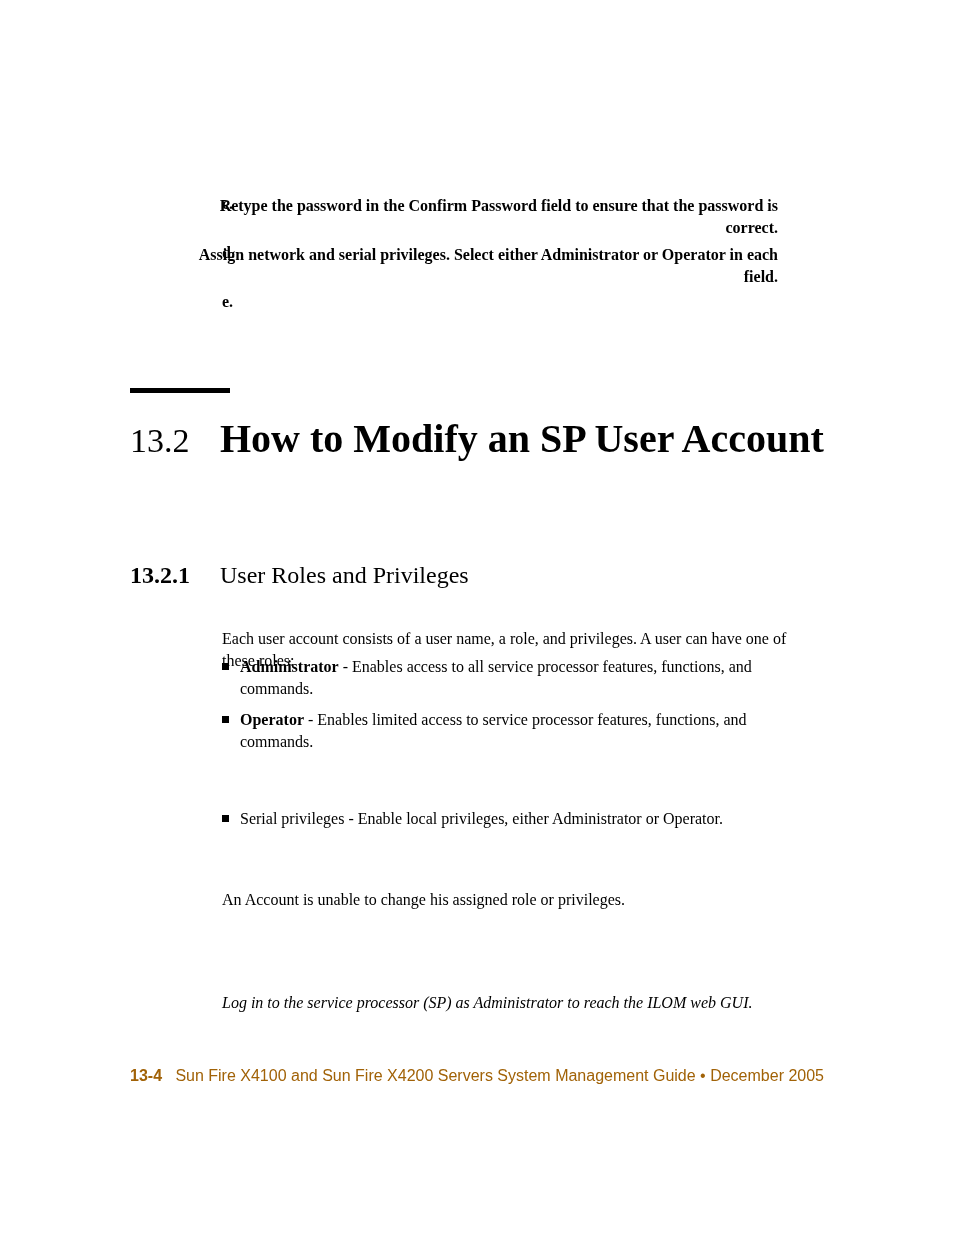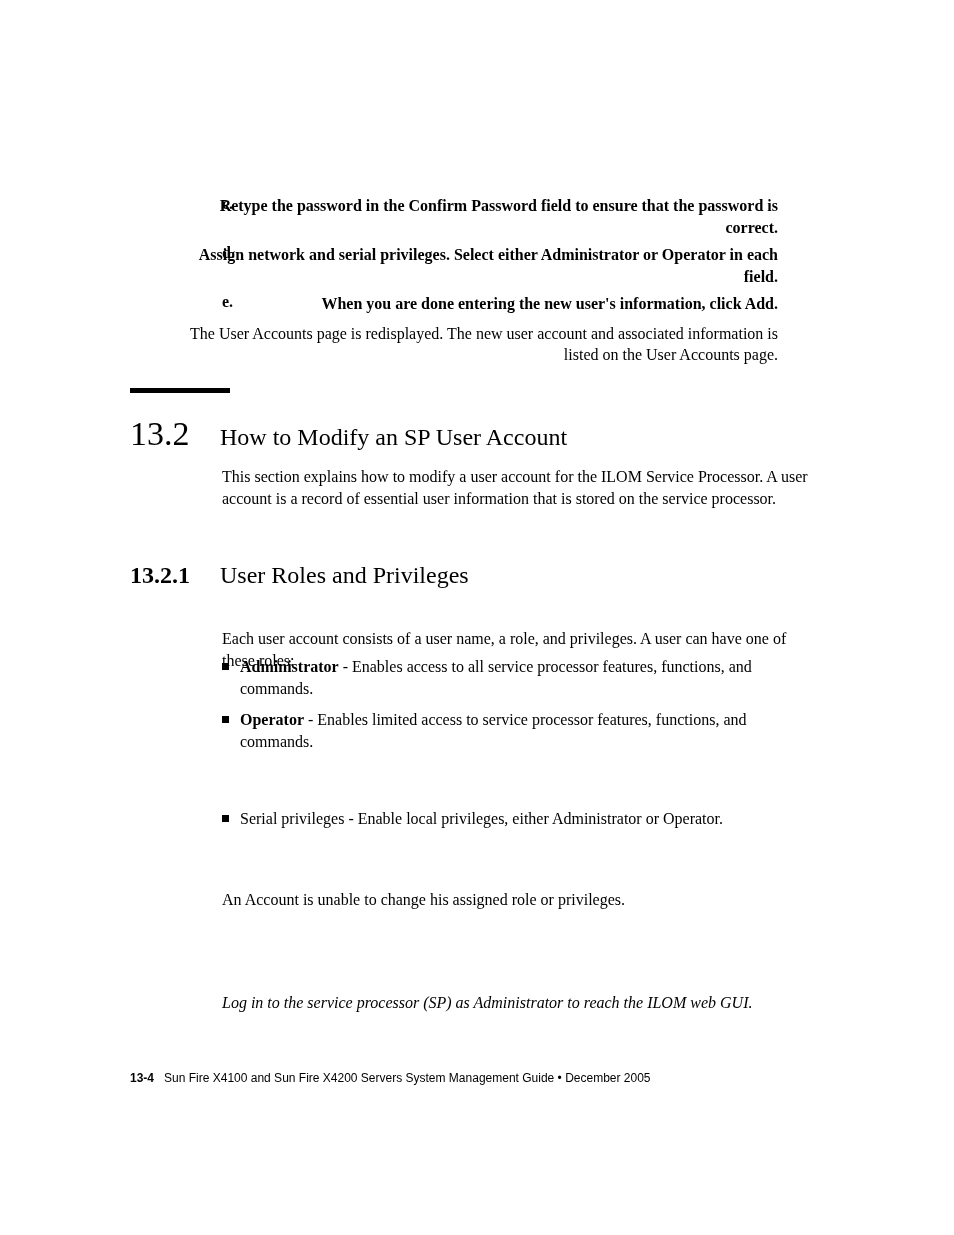--- a/index.html
+++ b/index.html
@@ -65,22 +65,22 @@
     width: 700px;
   }
   .h1-num {
     font-size: 34px;
     font-weight: 400;
     display: inline-block;
     width: 86px;
     vertical-align: baseline;
   }
   .h1-title {
-    font-size: 24px;
-    font-weight: 400;
+    font-size: 40px;
+    font-weight: 700;
     display: inline-block;
     vertical-align: baseline;
   }
   .para {
     position: absolute;
     left: 222px;
     width: 600px;
     font-size: 16px;
     line-height: 1.4;
   }
@@ -121,22 +121,22 @@
     width: 7px;
     height: 7px;
     background: #000;
   }
   .footer {
     position: absolute;
     left: 130px;
     bottom: 150px;
     width: 700px;
     font-family: Helvetica, Arial, sans-serif;
-    font-size: 12px;
-    color: #000000;
+    font-size: 16px;
+    color: #a16207;
   }
   .footer .pg {
     font-weight: bold;
   }
   b { font-weight: bold; }
 </style>
 </head>
 <body>
 
 <div class="page">
@@ -155,35 +155,30 @@
       <div class="step-letter">d.</div>
       <div class="step-body">
         <div class="step-text-bold">Assign network and serial privileges. Select either Administrator or Operator in each field.</div>
       </div>
     </div>
   </div>
 
   <div class="content" style="top:293px;">
     <div class="step">
       <div class="step-letter">e.</div>
-      <div class="step-body">
-        <div class="step-text-bold">When you are done entering the new user's information, click Add.</div>
-        <div class="step-desc">The User Accounts page is redisplayed. The new user account and associated information is listed on the User Accounts page.</div>
-      </div>
     </div>
   </div>
 
   <div class="section-rule" style="top:388px;"></div>
 
   <div class="h1-row" style="top:415px;">
     <span class="h1-num">13.2</span>
     <span class="h1-title">How to Modify an SP User Account</span>
   </div>
 
-  <div class="para" style="top:466px;">This section explains how to modify a user account for the ILOM Service Processor. A user account is a record of essential user information that is stored on the service processor.</div>
 
   <div class="h2-row" style="top:562px;">
     <span class="h2-num">13.2.1</span>
     <span class="h2-title">User Roles and Privileges</span>
   </div>
 
   <div class="para" style="top:628px;">Each user account consists of a user name, a role, and privileges. A user can have one of these roles:</div>
 
   <div class="bullet-block" style="top:656px;">
     <div class="bullet">

